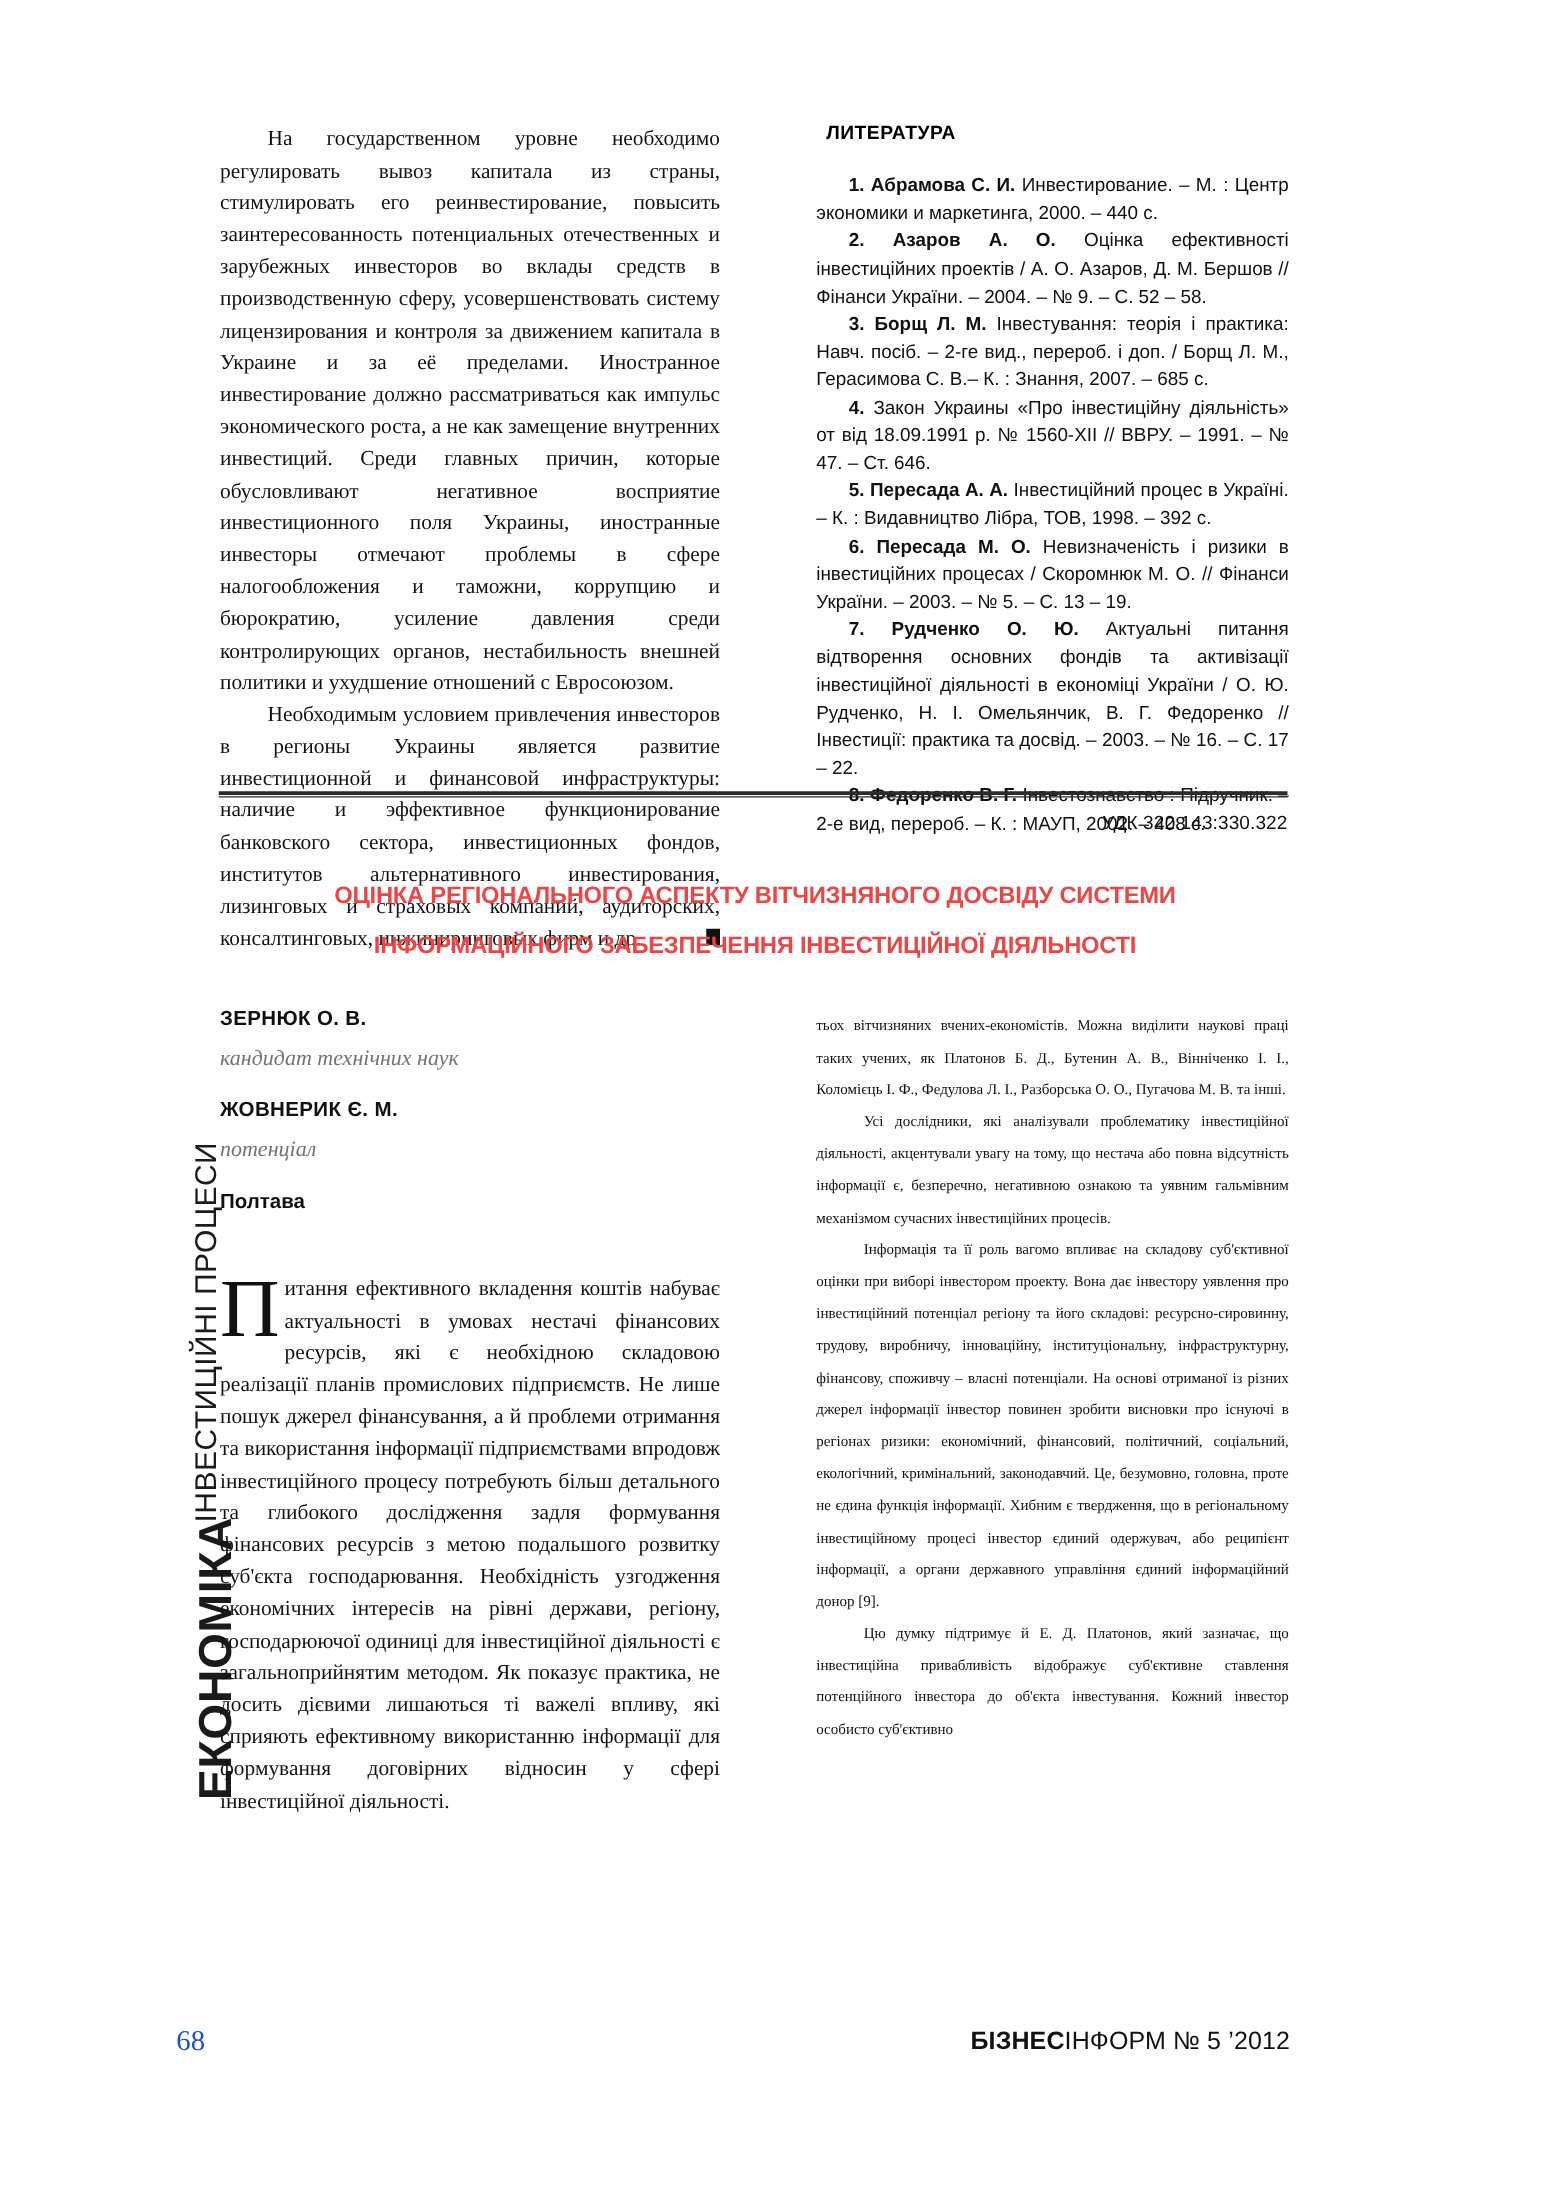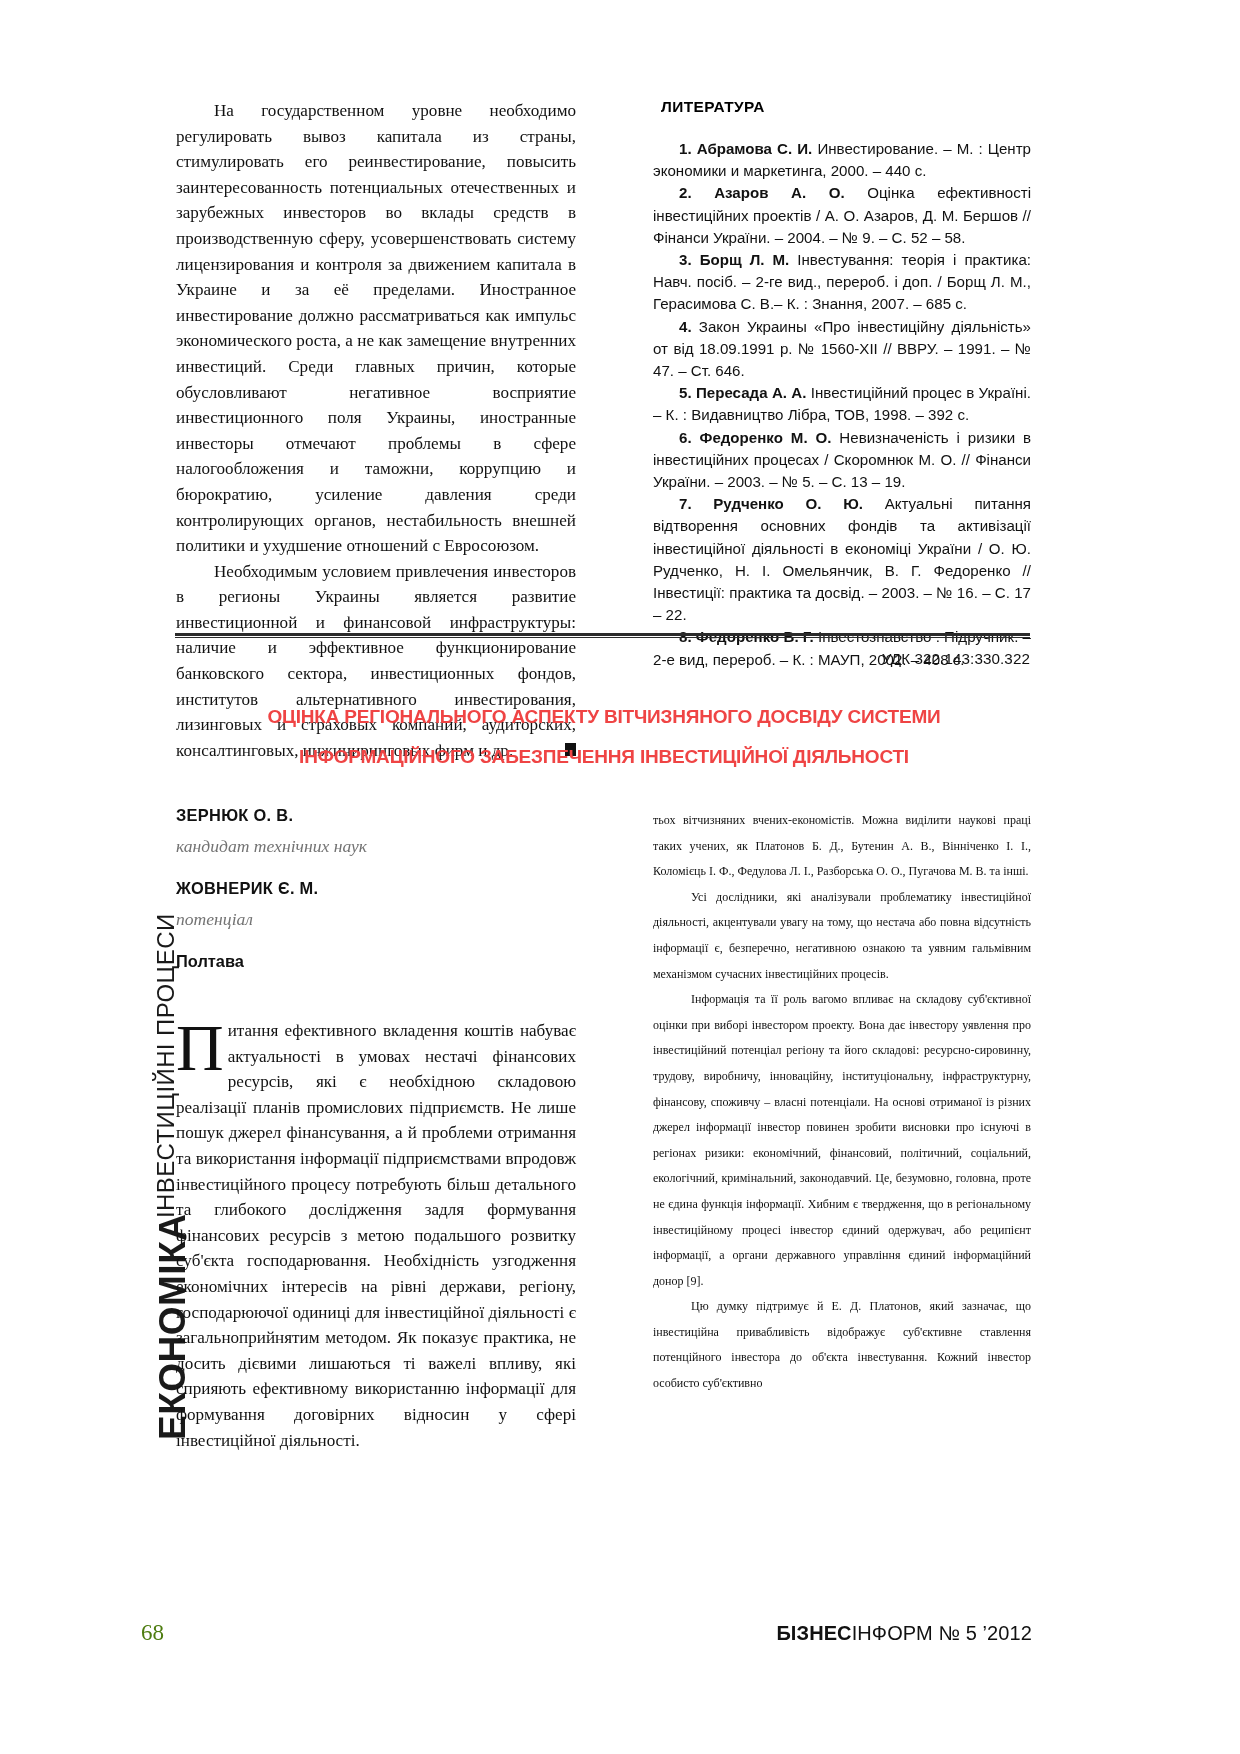--- a/index.html
+++ b/index.html
@@ -212,21 +212,21 @@
     color: #111;
   }
 
   
   .footer-page {
     position: absolute;
     left: 141px;
     top: 1620px;
     font-size: 23px;
     font-family: "Liberation Serif", serif;
-    color: #4d7c0f;
+    color: #1d4ed8;
   }
   .footer-journal {
     position: absolute;
     right: 208px;
     top: 1622px;
     font-size: 20px;
     color: #111;
     font-family: "Liberation Sans", sans-serif;
     letter-spacing: 0.1px;
   }
@@ -271,21 +271,21 @@
       <b></b>
       <span>Закон Украины «Про інвестиційну діяльність» от від 18.09.1991 р. № 1560-XII // ВВРУ. – 1991. – № 47. – Ст. 646.</span>
     </p>
     <p class="lit-item">
       <span class="lit-num">5.</span>
       <b>Пересада А. А.</b>
       <span>Інвестиційний процес в Україні. – К. : Видавництво Лібра, ТОВ, 1998. – 392 с.</span>
     </p>
     <p class="lit-item">
       <span class="lit-num">6.</span>
-      <b>Федоренко М. О.</b>
+      <b>Пересада М. О.</b>
       <span>Невизначеність і ризики в інвестиційних процесах / Скоромнюк М. О. // Фінанси України. – 2003. – № 5. – С. 13 – 19.</span>
     </p>
     <p class="lit-item">
       <span class="lit-num">7.</span>
       <b>Рудченко О. Ю.</b>
       <span>Актуальні питання відтворення основних фондів та активізації інвестиційної діяльності в економіці України / О. Ю. Рудченко, Н. І. Омельянчик, В. Г. Федоренко // Інвестиції: практика та досвід. – 2003. – № 16. – С. 17 – 22.</span>
     </p>
     <p class="lit-item">
       <span class="lit-num">8.</span>
       <b>Федоренко В. Г.</b>

